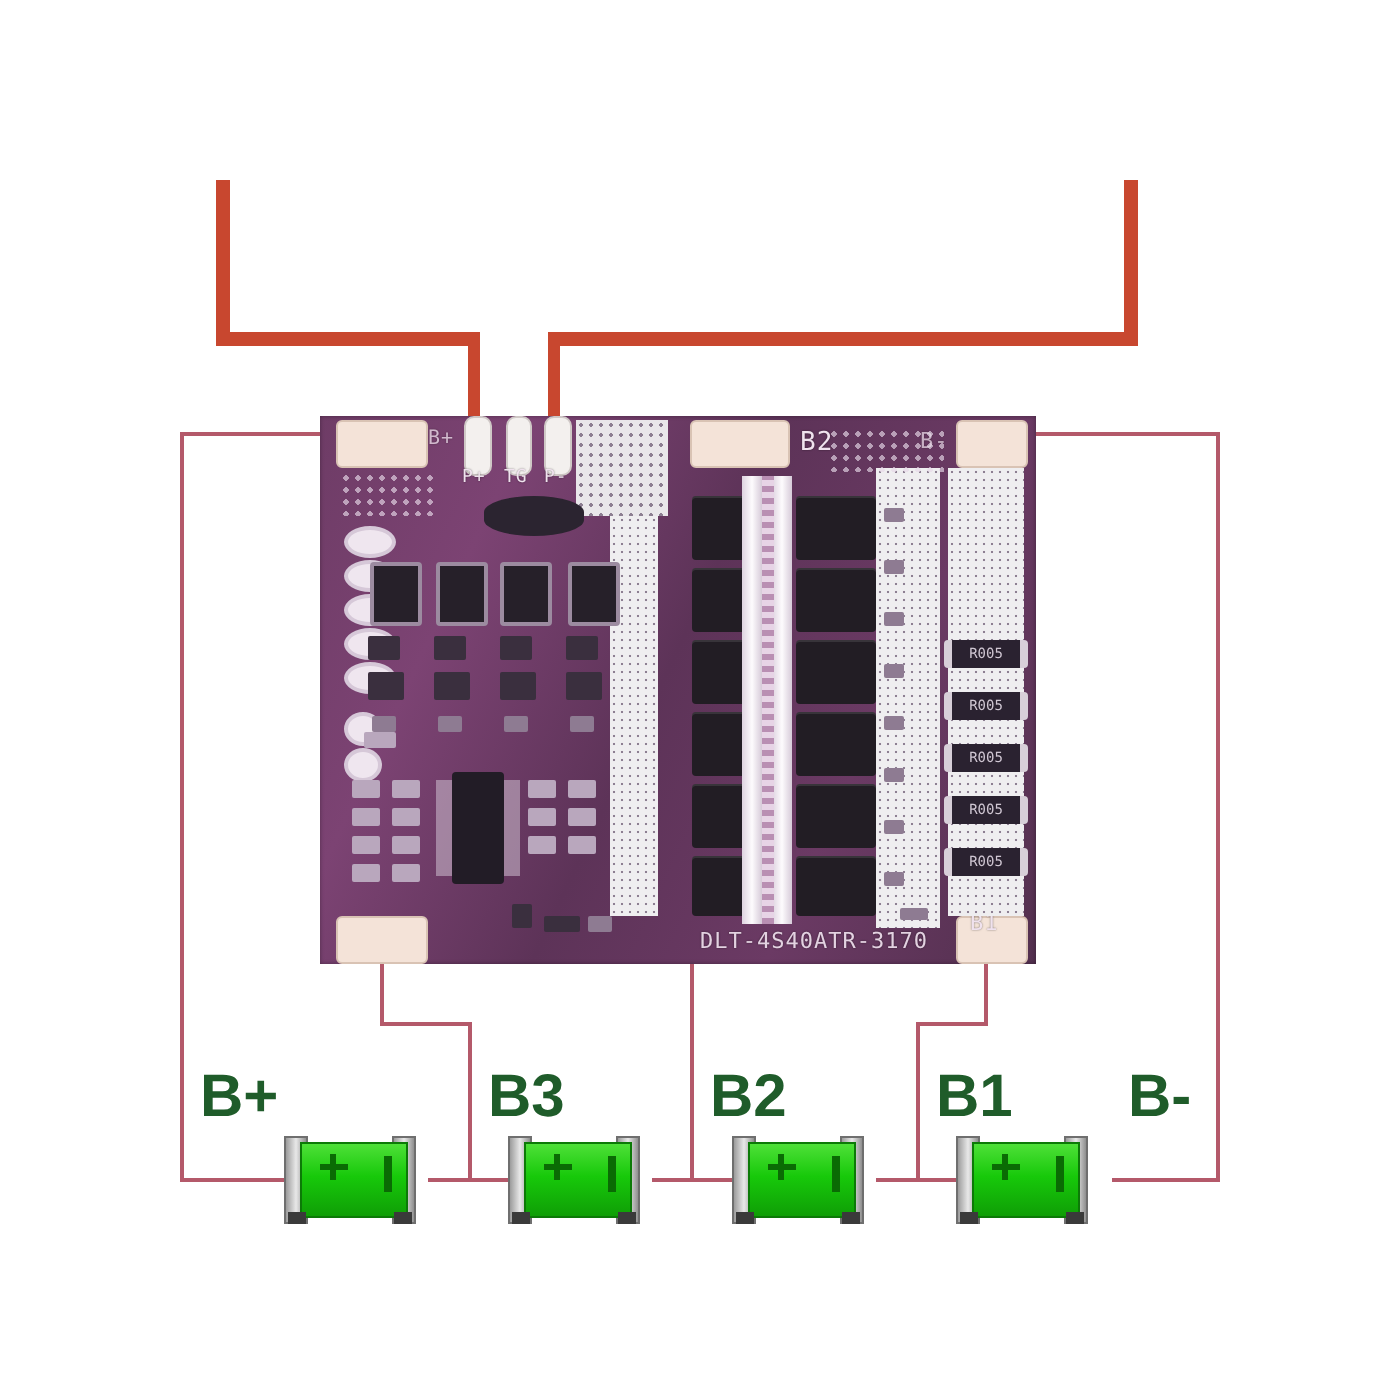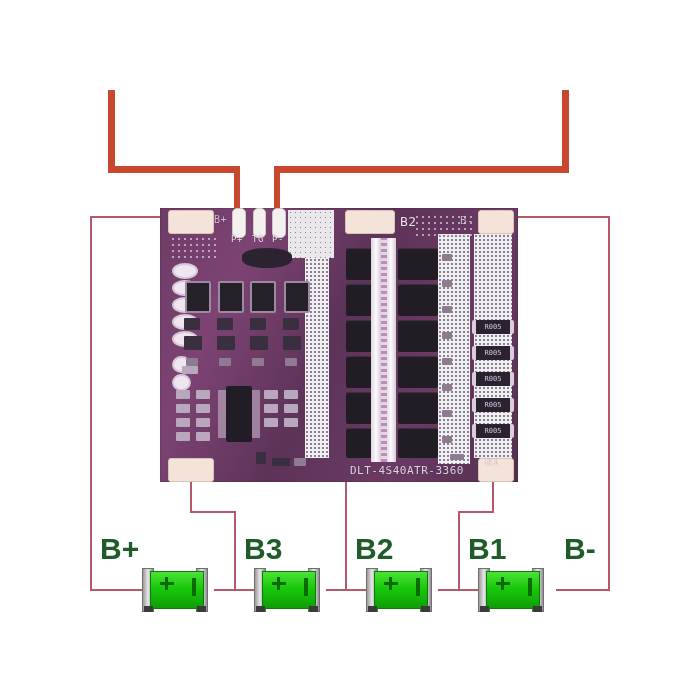--- a/index.html
+++ b/index.html
@@ -119,21 +119,21 @@
     <div class="slot" style="left:93px;top:0px;width:11px;height:28px;"></div>
     <div class="slot" style="left:112px;top:0px;width:12px;height:28px;"></div>
 
     <span class="silk" style="left:71px;top:26px;font-size:9px;">P+</span>
     <span class="silk" style="left:92px;top:26px;font-size:9px;">TG</span>
     <span class="silk" style="left:112px;top:26px;font-size:9px;">P-</span>
     <span class="silk" style="left:54px;top:6px;font-size:10px;opacity:.75;">B+</span>
     <span class="silk" style="left:240px;top:6px;font-size:13px;">B2</span>
     <span class="silk" style="left:300px;top:6px;font-size:11px;opacity:.7;">B-</span>
     <span class="silk" style="left:325px;top:247px;font-size:11px;">B1</span>
-    <span class="silk" style="left:190px;top:256px;font-size:11px;color:#e3d2e1;">DLT-4S40ATR-3360</span>
+    <span class="silk" style="left:190px;top:256px;font-size:11px;color:#e3d2e1;">DLT-4S40ATR-3170</span>
 
     <div class="viafield" style="left:128px;top:2px;width:46px;height:48px;"></div>
     <div class="viafield dense" style="left:145px;top:50px;width:24px;height:200px;"></div>
     <div class="viafield dense" style="left:278px;top:26px;width:32px;height:230px;"></div>
     <div class="viafield dense" style="left:314px;top:26px;width:38px;height:224px;"></div>
     <div class="hatch" style="left:10px;top:28px;width:48px;height:22px;"></div>
     <div class="hatch" style="left:254px;top:6px;width:58px;height:22px;"></div>
 
     <div class="ring" style="left:12px;top:55px;width:22px;height:12px;"></div>
     <div class="ring" style="left:12px;top:72px;width:22px;height:12px;"></div>

